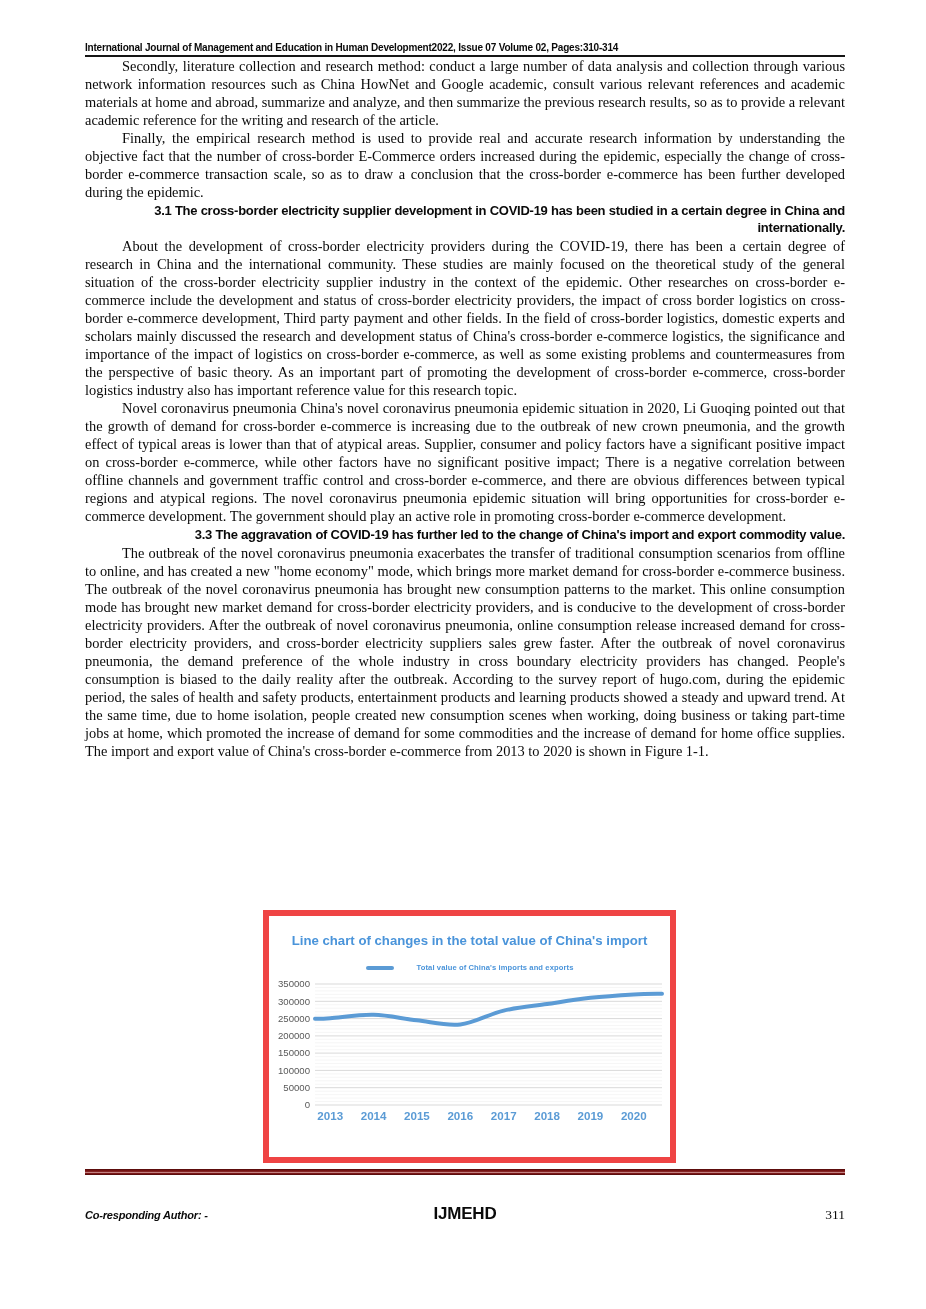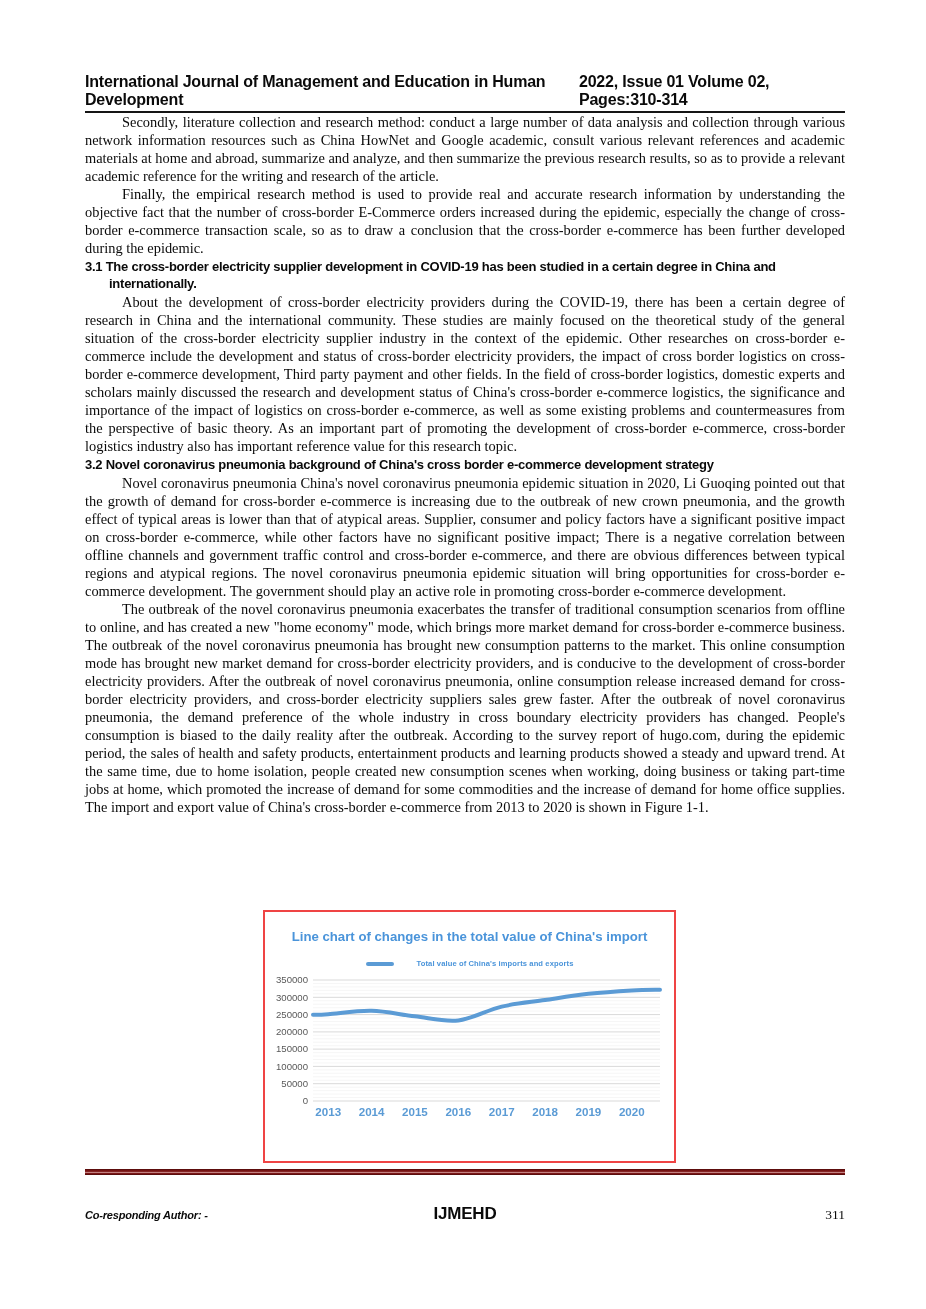--- a/index.html
+++ b/index.html
@@ -2,33 +2,33 @@
 <html><head>
 <meta charset="utf-8">
 <style>
   html,body{margin:0;padding:0;}
   body{
     width:926px;height:1309px;position:relative;background:#ffffff;
     font-family:"Liberation Serif", serif;color:#0a0a0a;overflow:hidden;
   }
   .page-inner{position:absolute;left:85px;top:0;width:760px;}
   
-  .hdr{display:flex;justify-content:space-between;align-items:flex-end;padding-top:73px;
-       font-family:"Liberation Sans", sans-serif;font-weight:bold;font-size:16px;letter-spacing:-0.2px;}
+  .hdr{display:flex;justify-content:flex-start;align-items:flex-end;padding-top:42px;
+       font-family:"Liberation Sans", sans-serif;font-weight:bold;font-size:10px;letter-spacing:-0.2px;}
   .hdr-rule{height:2.4px;background:#151515;margin-top:2px;}
   
   .para{font-size:14.4px;line-height:18px;text-align:justify;text-indent:37px;margin:0;}
   .para.first{margin-top:0;}
   .disc-head{font-family:"Liberation Sans", sans-serif;font-weight:bold;font-size:15.5px;
              letter-spacing:-0.2px;text-align:center;margin:11px 0 5px 0;}
   .sec-heading{font-family:"Liberation Sans", sans-serif;font-weight:bold;font-size:13px;
-               letter-spacing:-0.25px;line-height:17px;padding-left:24px;text-indent:-24px;margin:1px 0 1px 0;}
+               letter-spacing:-0.25px;line-height:17px;padding-left:24px;text-indent:-24px;margin:1px 0 1px 0;text-align:right;}
   
   .chart-box{position:absolute;left:263px;top:910px;width:413px;height:253px;background:#ffffff;
-             border:2px solid #ef4444;box-sizing:border-box;font-family:"Liberation Sans", sans-serif;}
+             border:6px solid #ef4444;box-sizing:border-box;font-family:"Liberation Sans", sans-serif;}
   .chart-title{margin-top:15px;text-align:center;font-weight:bold;font-size:13.2px;line-height:19px;color:#4a94da;}
   .chart-legend{margin-top:13px;display:flex;justify-content:center;align-items:center;gap:23px;}
   .legend-swatch{width:28px;height:4px;border-radius:2px;background:#5b9bd5;}
   .legend-label{font-size:7.6px;font-weight:bold;color:#4a94da;letter-spacing:0.1px;}
   .chart-svg{display:block;margin:4px auto 0 auto;}
   
   .ftr{position:absolute;left:85px;top:1169px;width:760px;}
   .ftr-rule{height:6px;background:linear-gradient(to bottom,
             #2b0303 0%,#7e1414 14%,#6b1010 38%,#a33c3c 46%,#e3baba 54%,#8c1d1d 66%,#4a0707 100%);}
   .ftr-row{display:grid;grid-template-columns:1fr auto 1fr;align-items:baseline;margin-top:8px;}
@@ -36,34 +36,34 @@
   .ftr-abbrev{font-family:"Liberation Sans", sans-serif;font-weight:bold;font-size:17px;letter-spacing:-0.2px;}
   .ftr-page{text-align:right;font-size:13.5px;margin-top:24px;}
 </style>
 </head>
 <body>
 
 <div class="page-inner">
 
   <div class="hdr">
     <span>International Journal of Management and Education in Human Development</span>
-    <span>2022, Issue 01 Volume 02, Pages:310-314</span>
+    <span>2022, Issue 07 Volume 02, Pages:310-314</span>
   </div>
   <div class="hdr-rule"></div>
 
   <p class="para first">Secondly, literature collection and research method: conduct a large number of data analysis and collection through various network information resources such as China HowNet and Google academic, consult various relevant references and academic materials at home and abroad, summarize and analyze, and then summarize the previous research results, so as to provide a relevant academic reference for the writing and research of the article.</p>
   <p class="para">Finally, the empirical research method is used to provide real and accurate research information by understanding the objective fact that the number of cross-border E-Commerce orders increased during the epidemic, especially the change of cross-border e-commerce transaction scale, so as to draw a conclusion that the cross-border e-commerce has been further developed during the epidemic.</p>
 
 
   <div class="sec-heading">3.1 The cross-border electricity supplier development in COVID-19 has been studied in a certain degree in China and internationally.</div>
   <p class="para">About the development of cross-border electricity providers during the COVID-19, there has been a certain degree of research in China and the international community. These studies are mainly focused on the theoretical study of the general situation of the cross-border electricity supplier industry in the context of the epidemic. Other researches on cross-border e-commerce include the development and status of cross-border electricity providers, the impact of cross border logistics on cross-border e-commerce development, Third party payment and other fields. In the field of cross-border logistics, domestic experts and scholars mainly discussed the research and development status of China's cross-border e-commerce logistics, the significance and importance of the impact of logistics on cross-border e-commerce, as well as some existing problems and countermeasures from the perspective of basic theory. As an important part of promoting the development of cross-border e-commerce, cross-border logistics industry also has important reference value for this research topic.</p>
 
-  <div class="sec-heading">3.2 Novel coronavirus pneumonia background of China's cross border e-commerce development strategy</div>
   <p class="para">Novel coronavirus pneumonia China's novel coronavirus pneumonia epidemic situation in 2020, Li Guoqing pointed out that the growth of demand for cross-border e-commerce is increasing due to the outbreak of new crown pneumonia, and the growth effect of typical areas is lower than that of atypical areas. Supplier, consumer and policy factors have a significant positive impact on cross-border e-commerce, while other factors have no significant positive impact; There is a negative correlation between offline channels and government traffic control and cross-border e-commerce, and there are obvious differences between typical regions and atypical regions. The novel coronavirus pneumonia epidemic situation will bring opportunities for cross-border e-commerce development. The government should play an active role in promoting cross-border e-commerce development.</p>
 
+  <div class="sec-heading">3.3 The aggravation of COVID-19 has further led to the change of China's import and export commodity value.</div>
   <p class="para">The outbreak of the novel coronavirus pneumonia exacerbates the transfer of traditional consumption scenarios from offline to online, and has created a new "home economy" mode, which brings more market demand for cross-border e-commerce business. The outbreak of the novel coronavirus pneumonia has brought new consumption patterns to the market. This online consumption mode has brought new market demand for cross-border electricity providers, and is conducive to the development of cross-border electricity providers. After the outbreak of novel coronavirus pneumonia, online consumption release increased demand for cross-border electricity providers, and cross-border electricity suppliers sales grew faster. After the outbreak of novel coronavirus pneumonia, the demand preference of the whole industry in cross boundary electricity providers has changed. People's consumption is biased to the daily reality after the outbreak. According to the survey report of hugo.com, during the epidemic period, the sales of health and safety products, entertainment products and learning products showed a steady and upward trend. At the same time, due to home isolation, people created new consumption scenes when working, doing business or taking part-time jobs at home, which promoted the increase of demand for some commodities and the increase of demand for home office supplies. The import and export value of China's cross-border e-commerce from 2013 to 2020 is shown in Figure 1-1.</p>
 
 </div>
 
 <div class="chart-box">
   <div class="chart-title" style="color: rgb(74, 148, 218);">
     <div>Line chart of changes in the total value of China's import</div>
   </div>
   <div class="chart-legend">
     <span class="legend-swatch" style="background: rgb(91, 155, 213);"></span>

